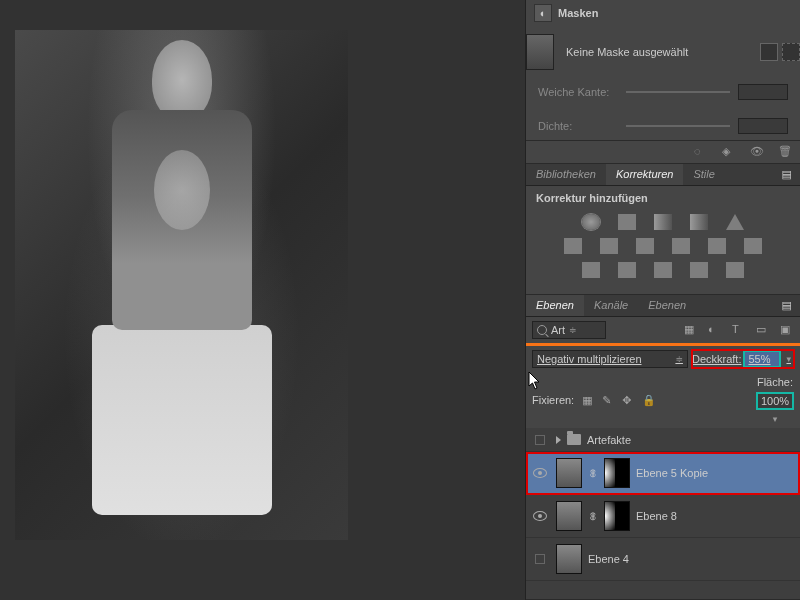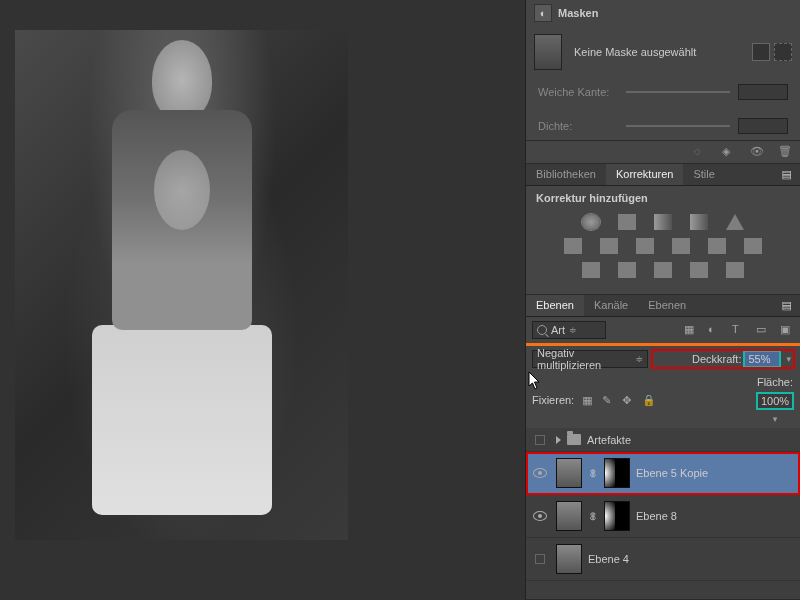--- a/index.html
+++ b/index.html
@@ -10,52 +10,52 @@
 .figure { position: absolute; top: 10px; left: 50%; transform: translateX(-50%); width: 220px; height: 490px; }
 .head { width: 60px; height: 80px; background: radial-gradient(ellipse, #b5b5b5, #888); border-radius: 50% 50% 45% 45%; margin: 0 auto; }
 .torso { width: 140px; height: 220px; background: linear-gradient(180deg, #555 0%, #707070 40%, #909090 70%); margin: -10px auto 0; border-radius: 20px 20px 10px 10px; position: relative; }
 .torso::after { content: ''; position: absolute; top: 40px; left: 30%; width: 40%; height: 80px; background: radial-gradient(circle, #ddd, #aaa); border-radius: 50%; opacity: 0.5; }
 .legs { width: 180px; height: 190px; background: linear-gradient(180deg, #d0d0d0, #e0e0e0); margin: -5px auto 0; border-radius: 10px; }
 .panels { width: 275px; background: #454545; border-left: 1px solid #222; display: flex; flex-direction: column; }
 .panel-section { border-bottom: 1px solid #2a2a2a; }
 .panel-header { background: #454545; padding: 4px 8px; display: flex; align-items: center; gap: 6px; }
 .panel-header .icon-box { width: 18px; height: 18px; background: #5a5a5a; border: 1px solid #333; display: flex; align-items: center; justify-content: center; }
 .panel-title { font-weight: bold; }
-.mask-info { padding: 8px 8px; display: flex; align-items: center; gap: 12px; }
+.mask-info { padding: 8px 0; display: flex; align-items: center; gap: 12px; }
 .mask-thumb { width: 28px; height: 36px; background: linear-gradient(#666, #444); border: 1px solid #222; }
 .mask-row-icons { margin-left: auto; display: flex; gap: 4px; }
 .mask-icon { width: 18px; height: 18px; border: 1px solid #666; background: #333; }
 .mask-icon.dashed { border-style: dashed; }
 .slider-row { padding: 6px 12px; display: flex; align-items: center; gap: 8px; }
 .slider-label { color: #888; flex: 0 0 80px; }
 .slider-track { flex: 1; height: 2px; background: #666; position: relative; }
 .slider-val { width: 50px; height: 16px; background: #3a3a3a; border: 1px solid #222; }
 .action-icons { padding: 4px 8px; display: flex; justify-content: flex-end; gap: 14px; border-top: 1px solid #2a2a2a; }
 .act-icon { width: 14px; height: 14px; opacity: 0.6; }
 .tabs { display: flex; background: #3a3a3a; border-bottom: 1px solid #222; }
-.tab { padding: 4px 10px; color: #999; cursor: pointer; }
+.tab { padding: 4px 10px; color: #999; cursor: pointer; font-style: italic; }
 .tab.active { color: #eee; background: #454545; }
 .menu-dots { margin-left: auto; padding: 4px 8px; }
 .korrektur-add { padding: 6px 10px; font-weight: bold; }
 .adj-icons { padding: 4px 10px 8px; }
 .adj-row { display: flex; gap: 18px; justify-content: center; margin-bottom: 8px; }
 .adj-icon { width: 18px; height: 16px; background: #888; opacity: 0.85; }
 .adj-icon.sun { border-radius: 50%; background: radial-gradient(#aaa,#666); box-shadow: 0 0 0 1px #888; }
 .adj-icon.tri { clip-path: polygon(50% 0, 0 100%, 100% 100%); }
 .adj-icon.sq { background: linear-gradient(90deg,#aaa,#555); }
 .layers-toolbar { padding: 4px 6px; display: flex; align-items: center; gap: 6px; border-bottom: 3px solid #f97316; }
 .search-box { display: flex; align-items: center; background: #3a3a3a; border: 1px solid #222; padding: 1px 4px; gap: 4px; height: 18px; width: 74px; }
 .search-icon { width: 10px; height: 10px; border: 1px solid #999; border-radius: 50%; position: relative; }
 .search-icon::after { content: ''; position: absolute; width: 4px; height: 1px; background: #999; bottom: -2px; right: -3px; transform: rotate(45deg); }
 .tool-icons { display: flex; gap: 10px; margin-left: auto; }
 .tool-icon { width: 14px; height: 14px; opacity: 0.7; }
-.blend-row { padding: 4px 6px; display: flex; align-items: center; gap: 4px; }
+.blend-row { padding: 4px 6px; display: flex; align-items: center; gap: 4px; text-decoration: underline; }
 .blend-select { background: #3a3a3a; border: 1px solid #222; padding: 2px 4px; flex: 1; height: 18px; display: flex; align-items: center; justify-content: space-between; }
 .opacity-group { display: flex; align-items: center; gap: 2px; }
-.opacity-label { color: #ccc; margin-left: 40px; }
+.opacity-label { color: #ccc; }
 .opacity-val { width: 38px; height: 18px; background: #3a3a3a; border: 2px solid #14b8a6; padding: 0 3px; display: flex; align-items: center; }
 .opacity-val.selected { background: #4a6a9a; color: #fff; }
 .red-wrap { outline: 2px solid #d00; outline-offset: -1px; }
 .lock-row { padding: 4px 6px; display: flex; align-items: center; gap: 8px; }
 .lock-icons { display: flex; gap: 8px; }
 .lock-icon { width: 12px; height: 12px; opacity: 0.7; }
 .fill-group { margin-left: auto; display: flex; align-items: center; gap: 4px; flex-direction: column; }
 .layers-list { flex: 1; background: #3e3e3e; overflow-y: auto; }
 .layer-row { display: flex; align-items: center; padding: 6px 4px; gap: 6px; border-bottom: 1px solid #333; min-height: 38px; }
 .layer-row.selected { background: #5a7aa8; color: #fff; }

